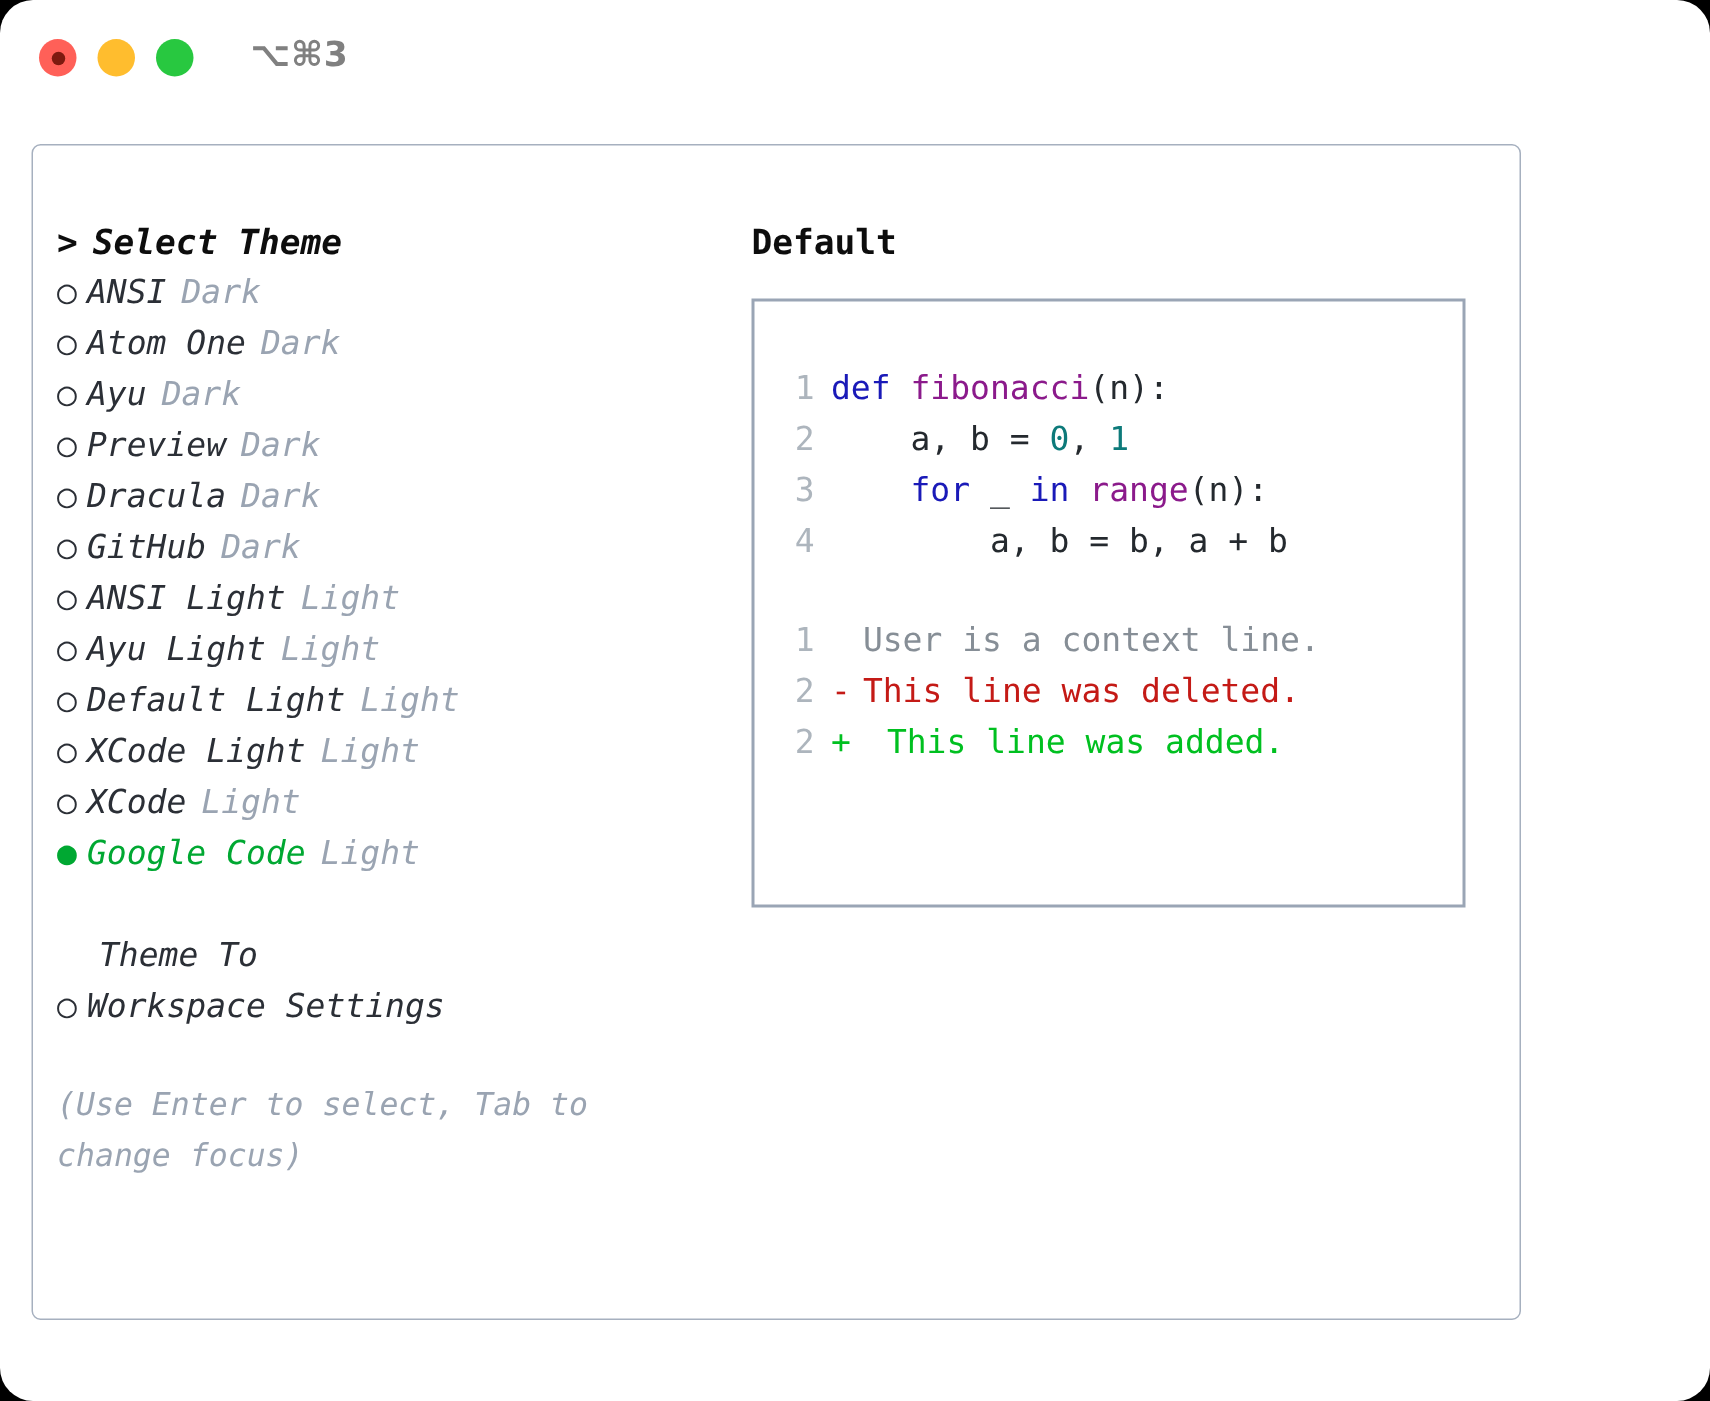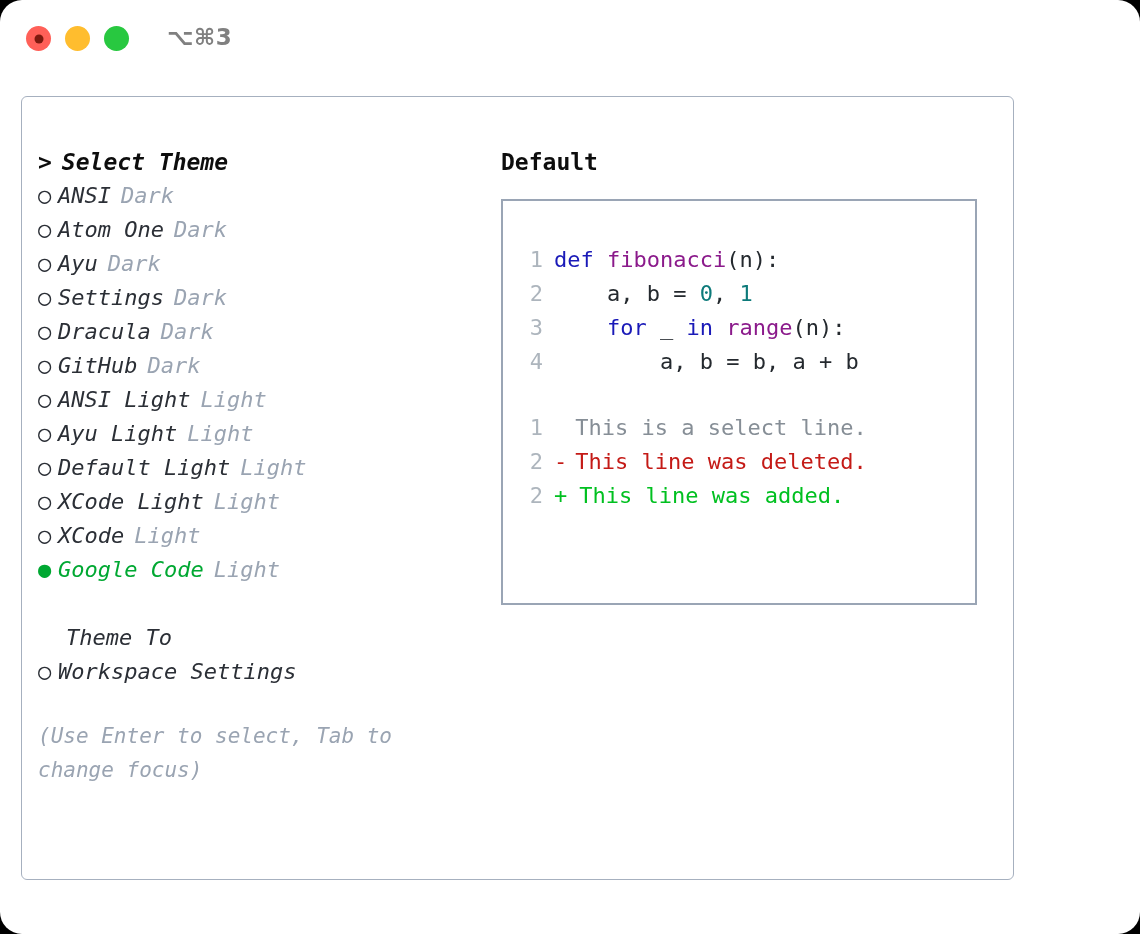--- a/index.html
+++ b/index.html
@@ -213,21 +213,21 @@
 
       <div class="row">
         <span class="marker off">○</span><span class="theme-name">Atom One</span><span class="theme-kind">Dark</span>
       </div>
 
       <div class="row">
         <span class="marker off">○</span><span class="theme-name">Ayu</span><span class="theme-kind">Dark</span>
       </div>
 
       <div class="row">
-        <span class="marker off">○</span><span class="theme-name">Settings</span><span class="theme-kind">Dark</span>
+        <span class="marker off">○</span><span class="theme-name">Preview</span><span class="theme-kind">Dark</span>
       </div>
 
       <div class="row">
         <span class="marker off">○</span><span class="theme-name">Dracula</span><span class="theme-kind">Dark</span>
       </div>
 
       <div class="row">
         <span class="marker off">○</span><span class="theme-name">GitHub</span><span class="theme-kind">Dark</span>
       </div>
 
@@ -276,23 +276,23 @@
 
         <div class="code-line"><span class="lineno">2</span><span class="tok-plain">    a, b = </span><span class="tok-num">0</span><span class="tok-plain">, </span><span class="tok-num">1</span></div>
 
         <div class="code-line"><span class="lineno">3</span><span class="tok-kw">    for</span><span class="tok-plain"> _ </span><span class="tok-kw">in</span><span class="tok-plain"> </span><span class="tok-fn">range</span><span class="tok-plain">(n):</span></div>
 
         <div class="code-line"><span class="lineno">4</span><span class="tok-plain">        a, b = b, a + b</span></div>
 
 
         <div class="gap-line"></div>
 
-        <div class="code-line"><span class="lineno">1</span><span class="diff-ctx"> </span><span class="diff-ctx" style="margin-left:8px">This is a select line.</span></div>
+        <div class="code-line"><span class="lineno">1</span><span class="diff-ctx"> </span><span class="diff-ctx" style="margin-left:8px">User is a context line.</span></div>
 
         <div class="code-line"><span class="lineno">2</span><span class="diff-del">-</span><span class="diff-del" style="margin-left:8px">This line was deleted.</span></div>
 
-        <div class="code-line"><span class="lineno">2</span><span class="diff-add">+</span><span class="diff-add" style="margin-left:12px">This line was added.</span></div>
+        <div class="code-line"><span class="lineno">2</span><span class="diff-add">+</span><span class="diff-add" style="margin-left:24px">This line was added.</span></div>
 
       </div>
     </div>
 
   </div>
 </div>
 
 </body></html>

